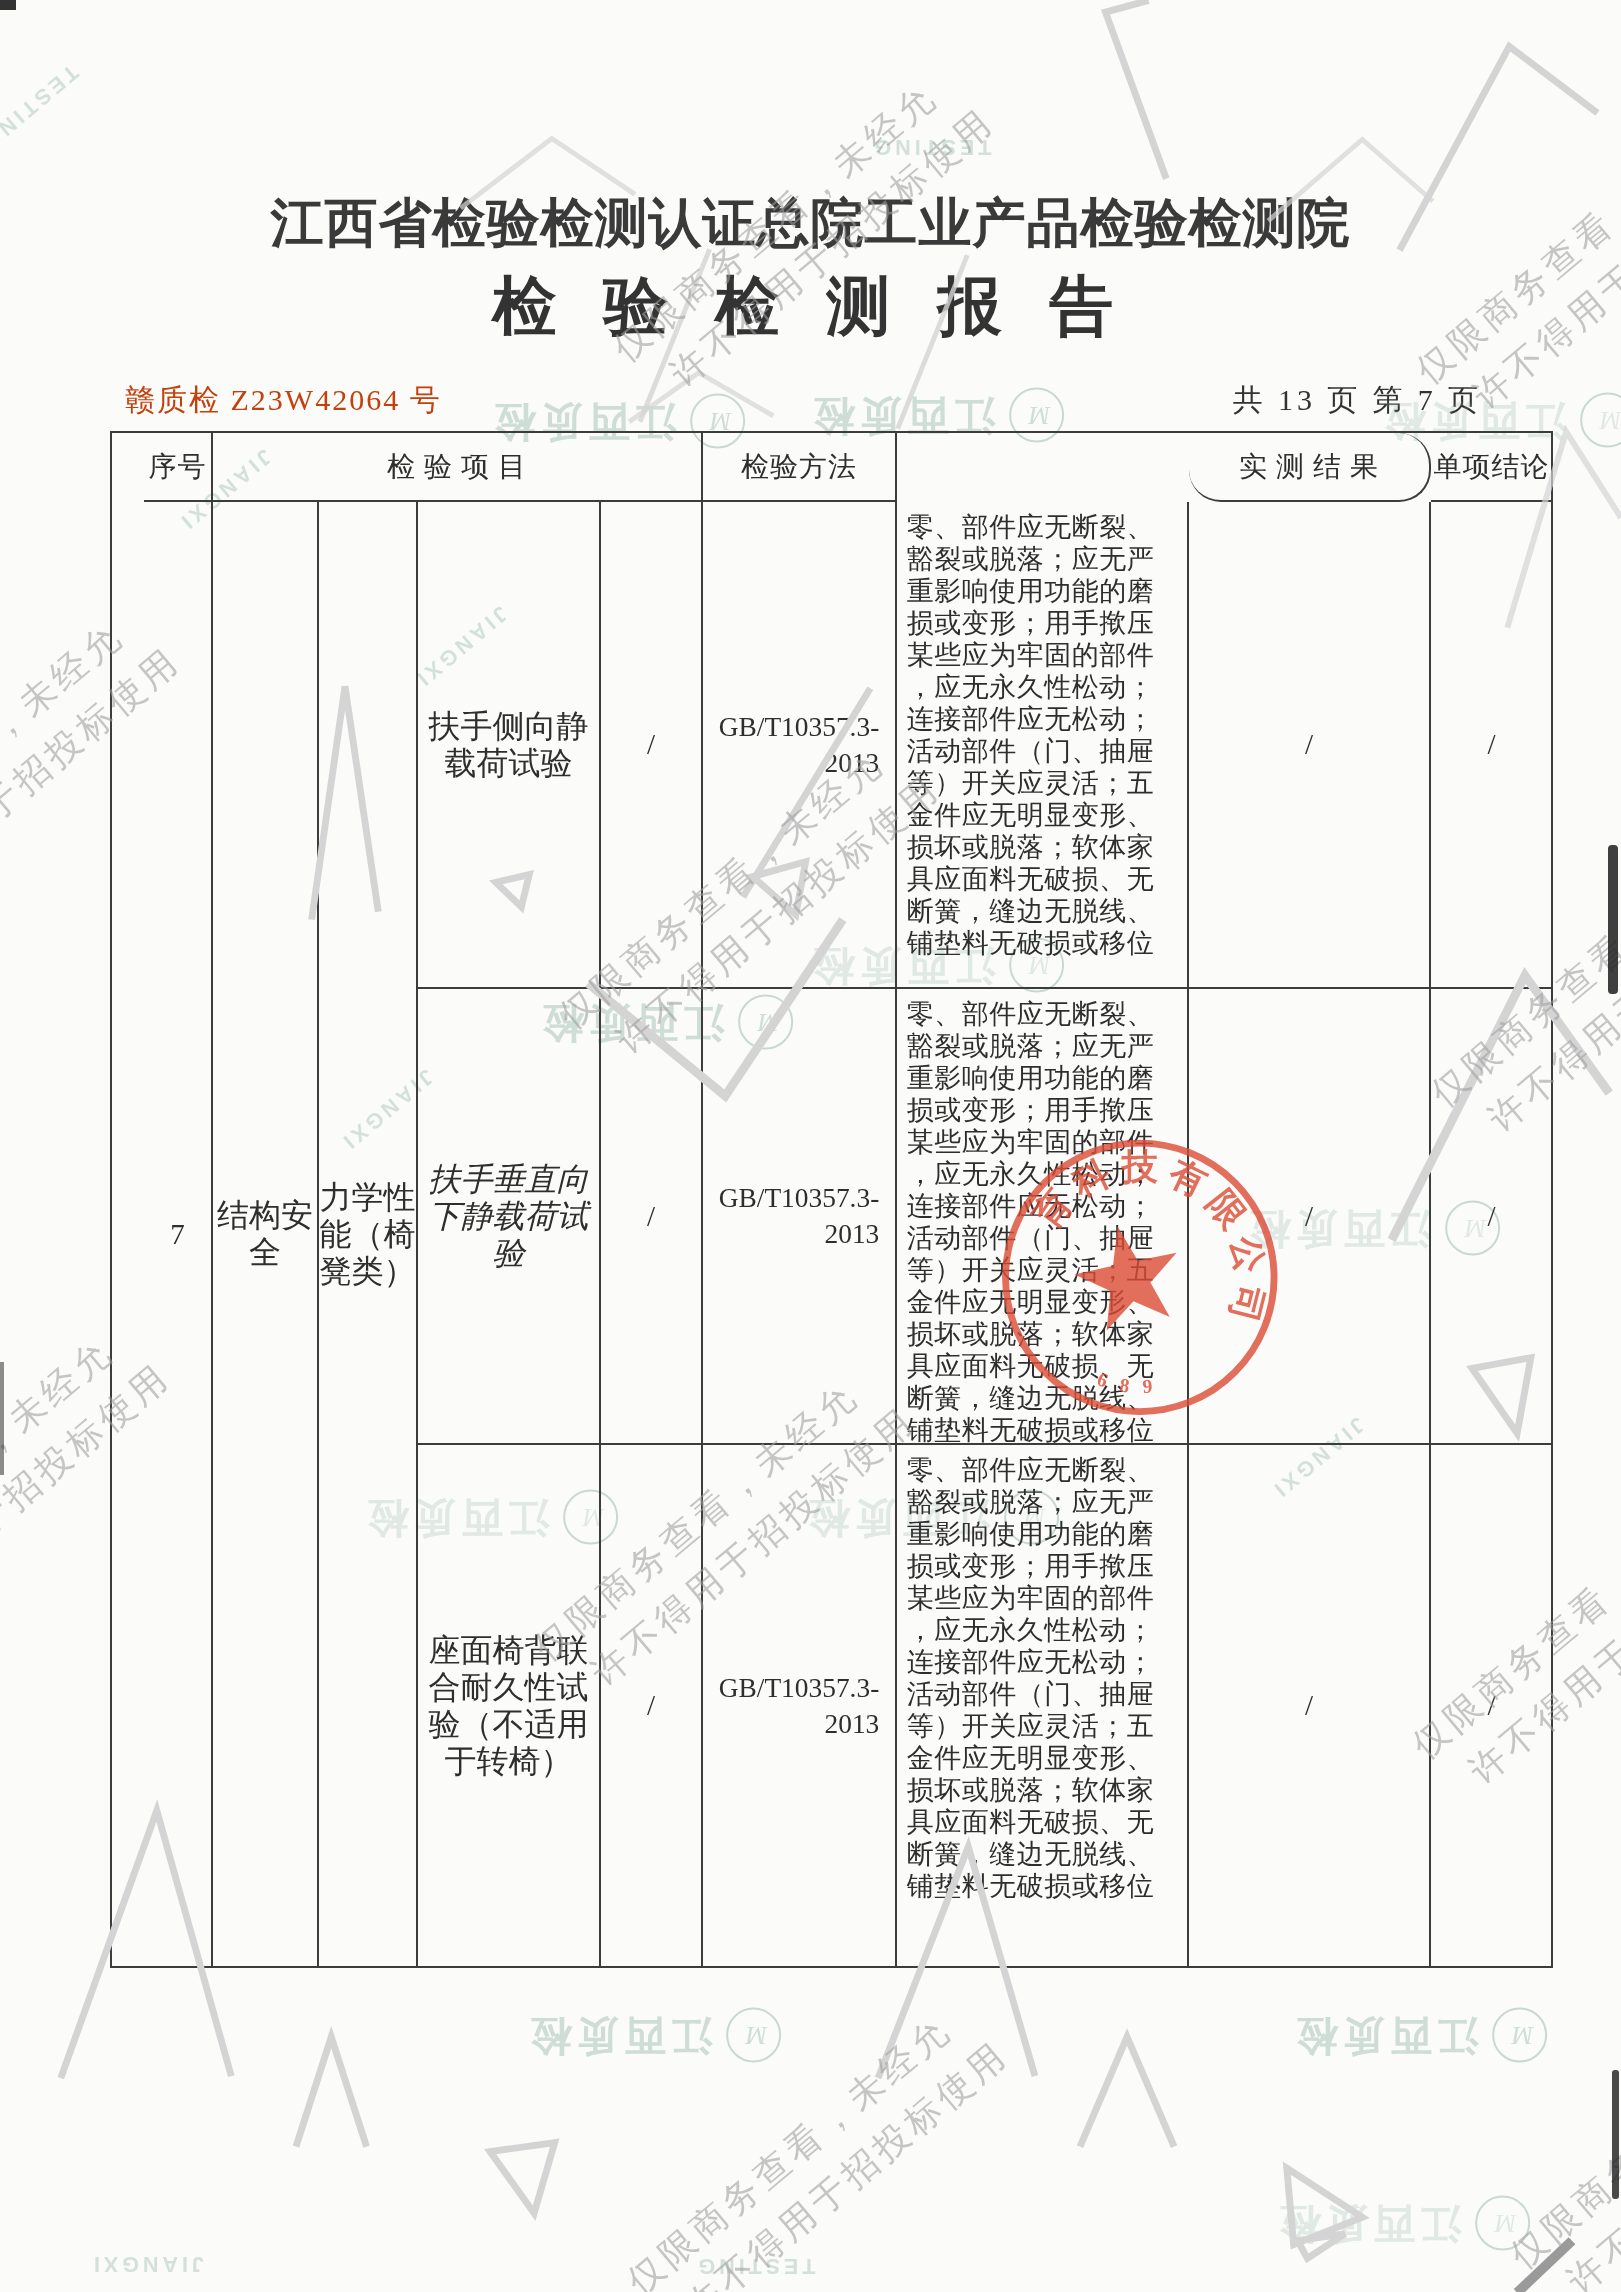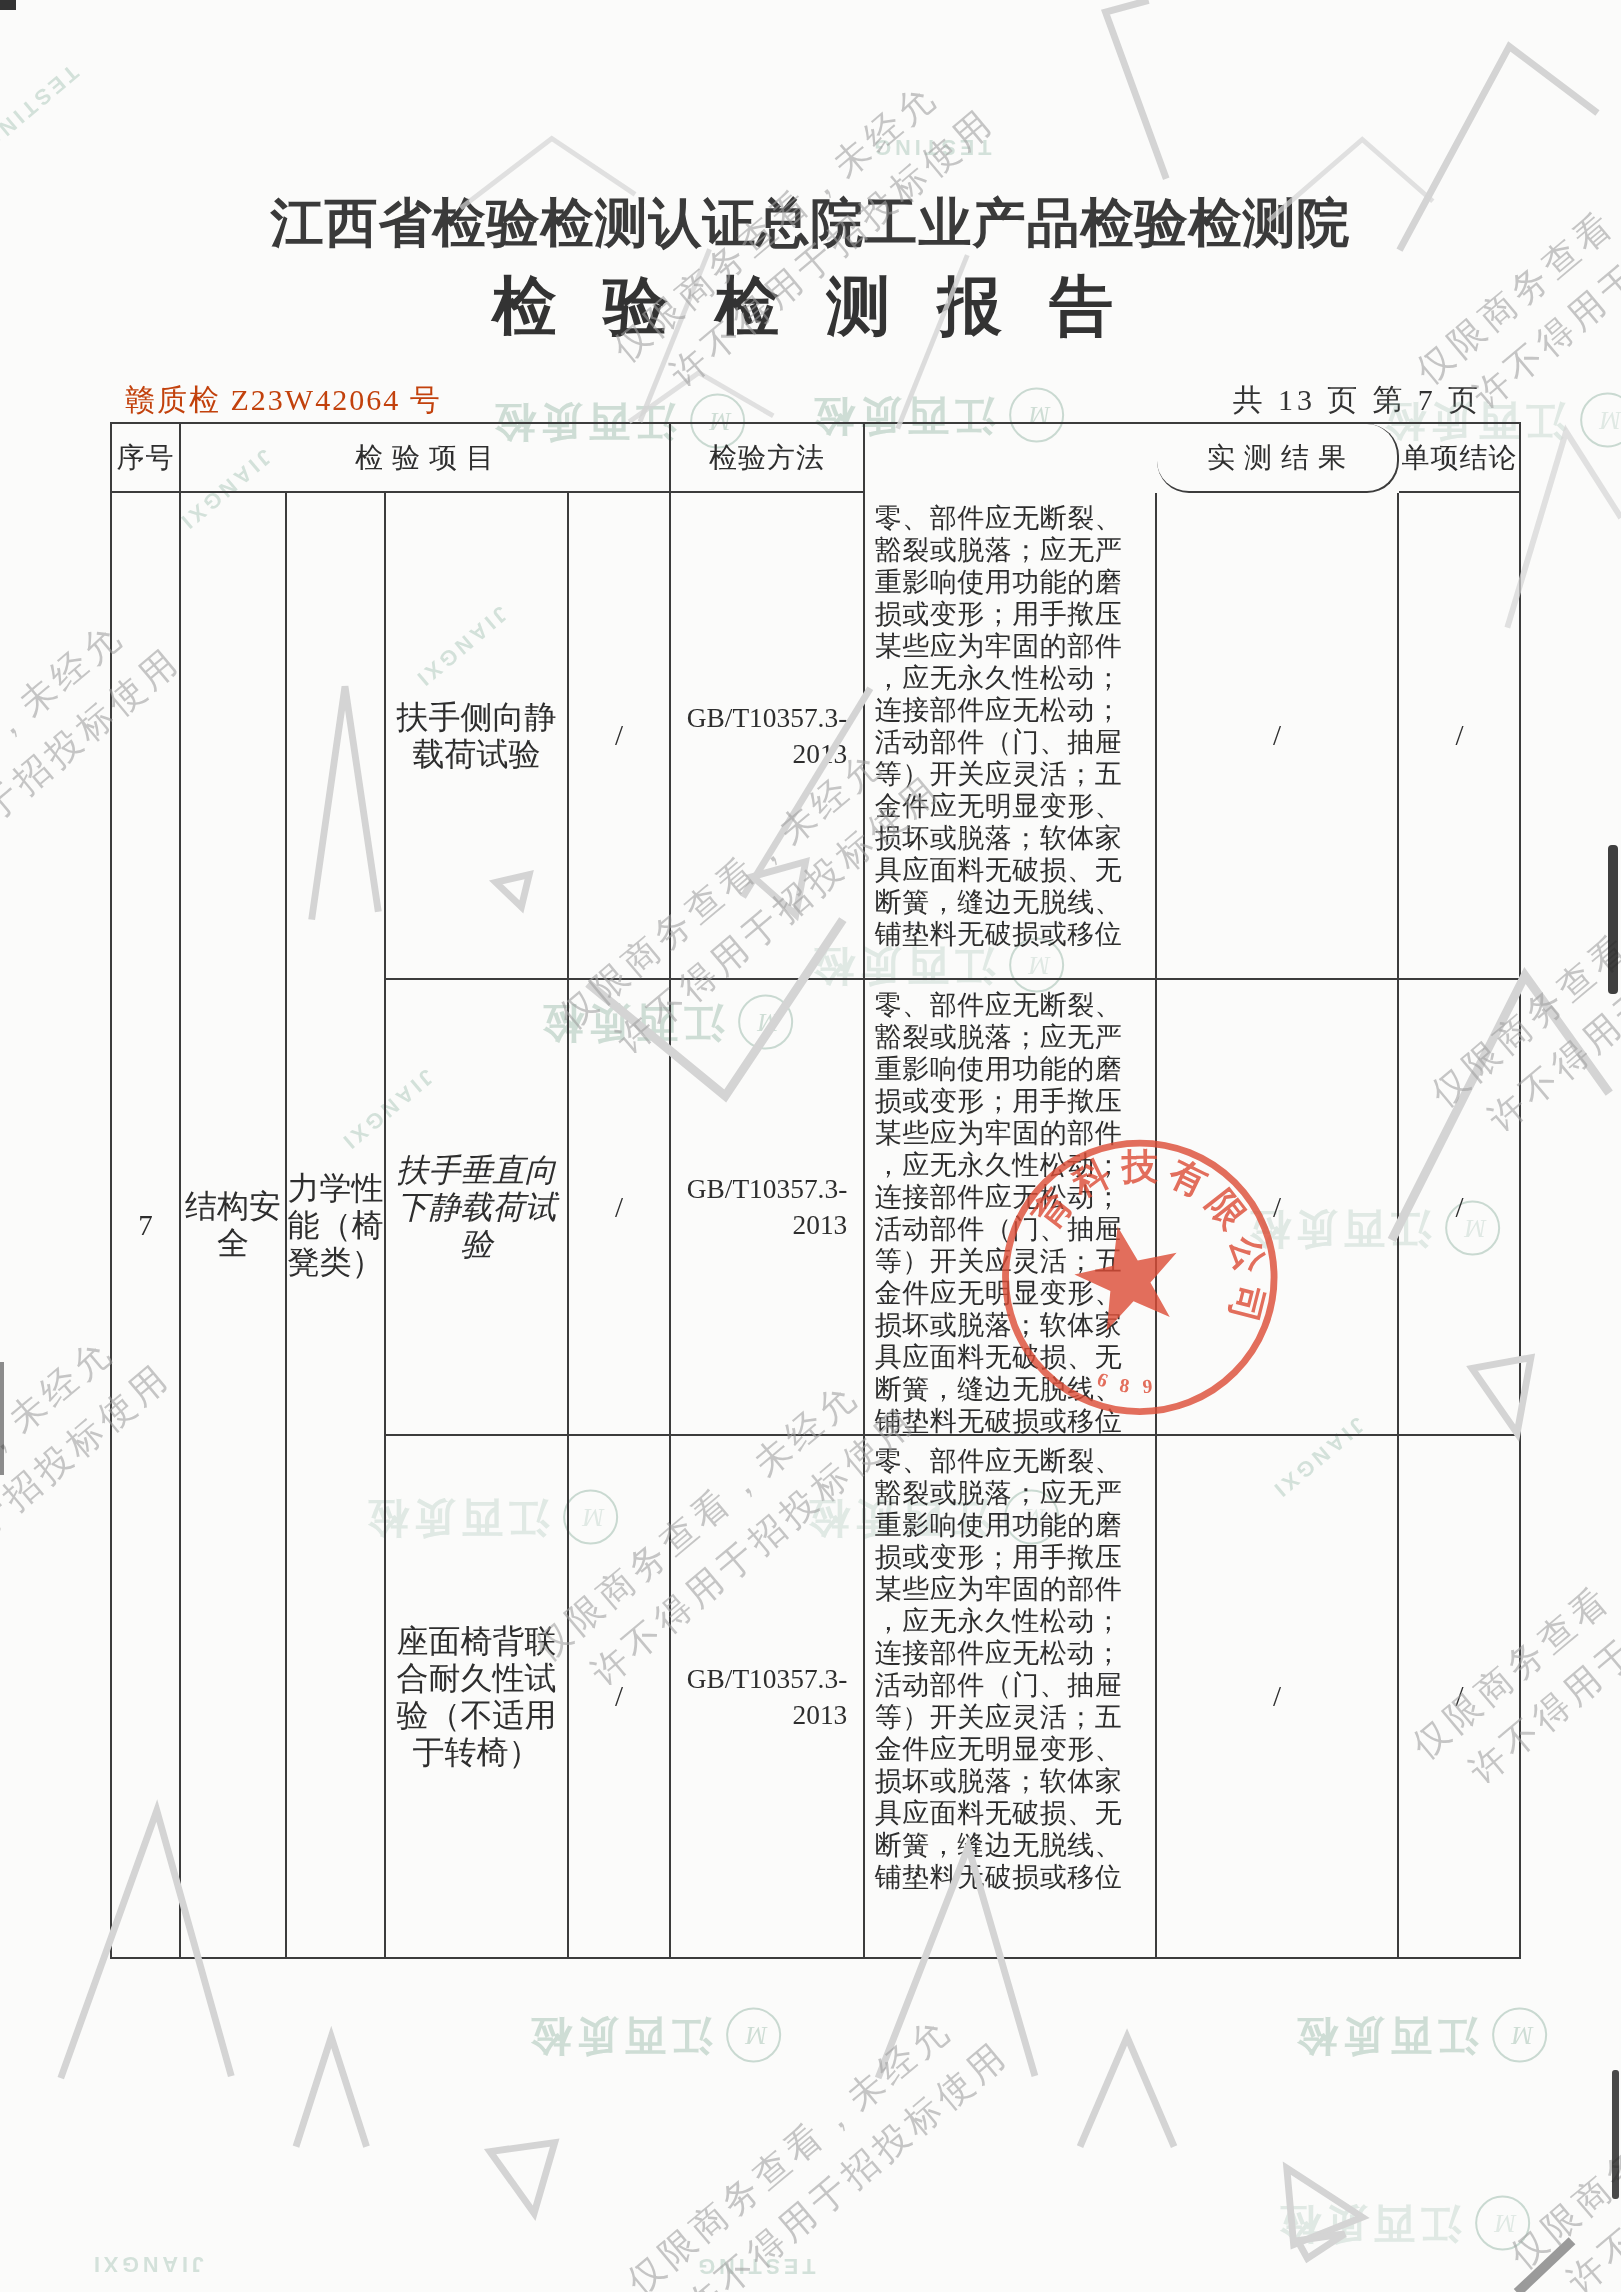--- a/index.html
+++ b/index.html
@@ -20,25 +20,26 @@
     font-size:64px;font-weight:700;letter-spacing:15.7px;color:#333;white-space:nowrap;
   }
   .report-no{
     position:absolute;left:125px;top:380px;font-size:30px;letter-spacing:2px;color:#c2410c;
   }
   .page-info{
     position:absolute;right:139px;top:380px;font-size:30px;letter-spacing:3.9px;color:#333;
   }
   
   .report-table{
-    position:absolute;left:110px;top:422px;width:1407px;height:1533px;
+    position:absolute;left:110px;top:431px;width:1407px;height:1533px;
     display:grid;z-index:2;
     grid-template-columns:69px 106px 99px 183px 102px 194px 292px 242px 121px;
     grid-template-rows:69px 487px 456px 521px;
     border:2.9px solid #3c3c3c;
+    padding-left:32px;
   }
   .cell{
     border-right:2px solid #3c3c3c;border-bottom:2px solid #3c3c3c;
     display:flex;align-items:center;justify-content:center;
     text-align:center;white-space:pre-line;
     font-size:32px;line-height:37px;color:#2e2e2e;
   }
   .cell.last-col{border-right:none;}
   .cell.last-row{border-bottom:none;}
   .cell.hdr{font-size:28px;letter-spacing:1px;}

